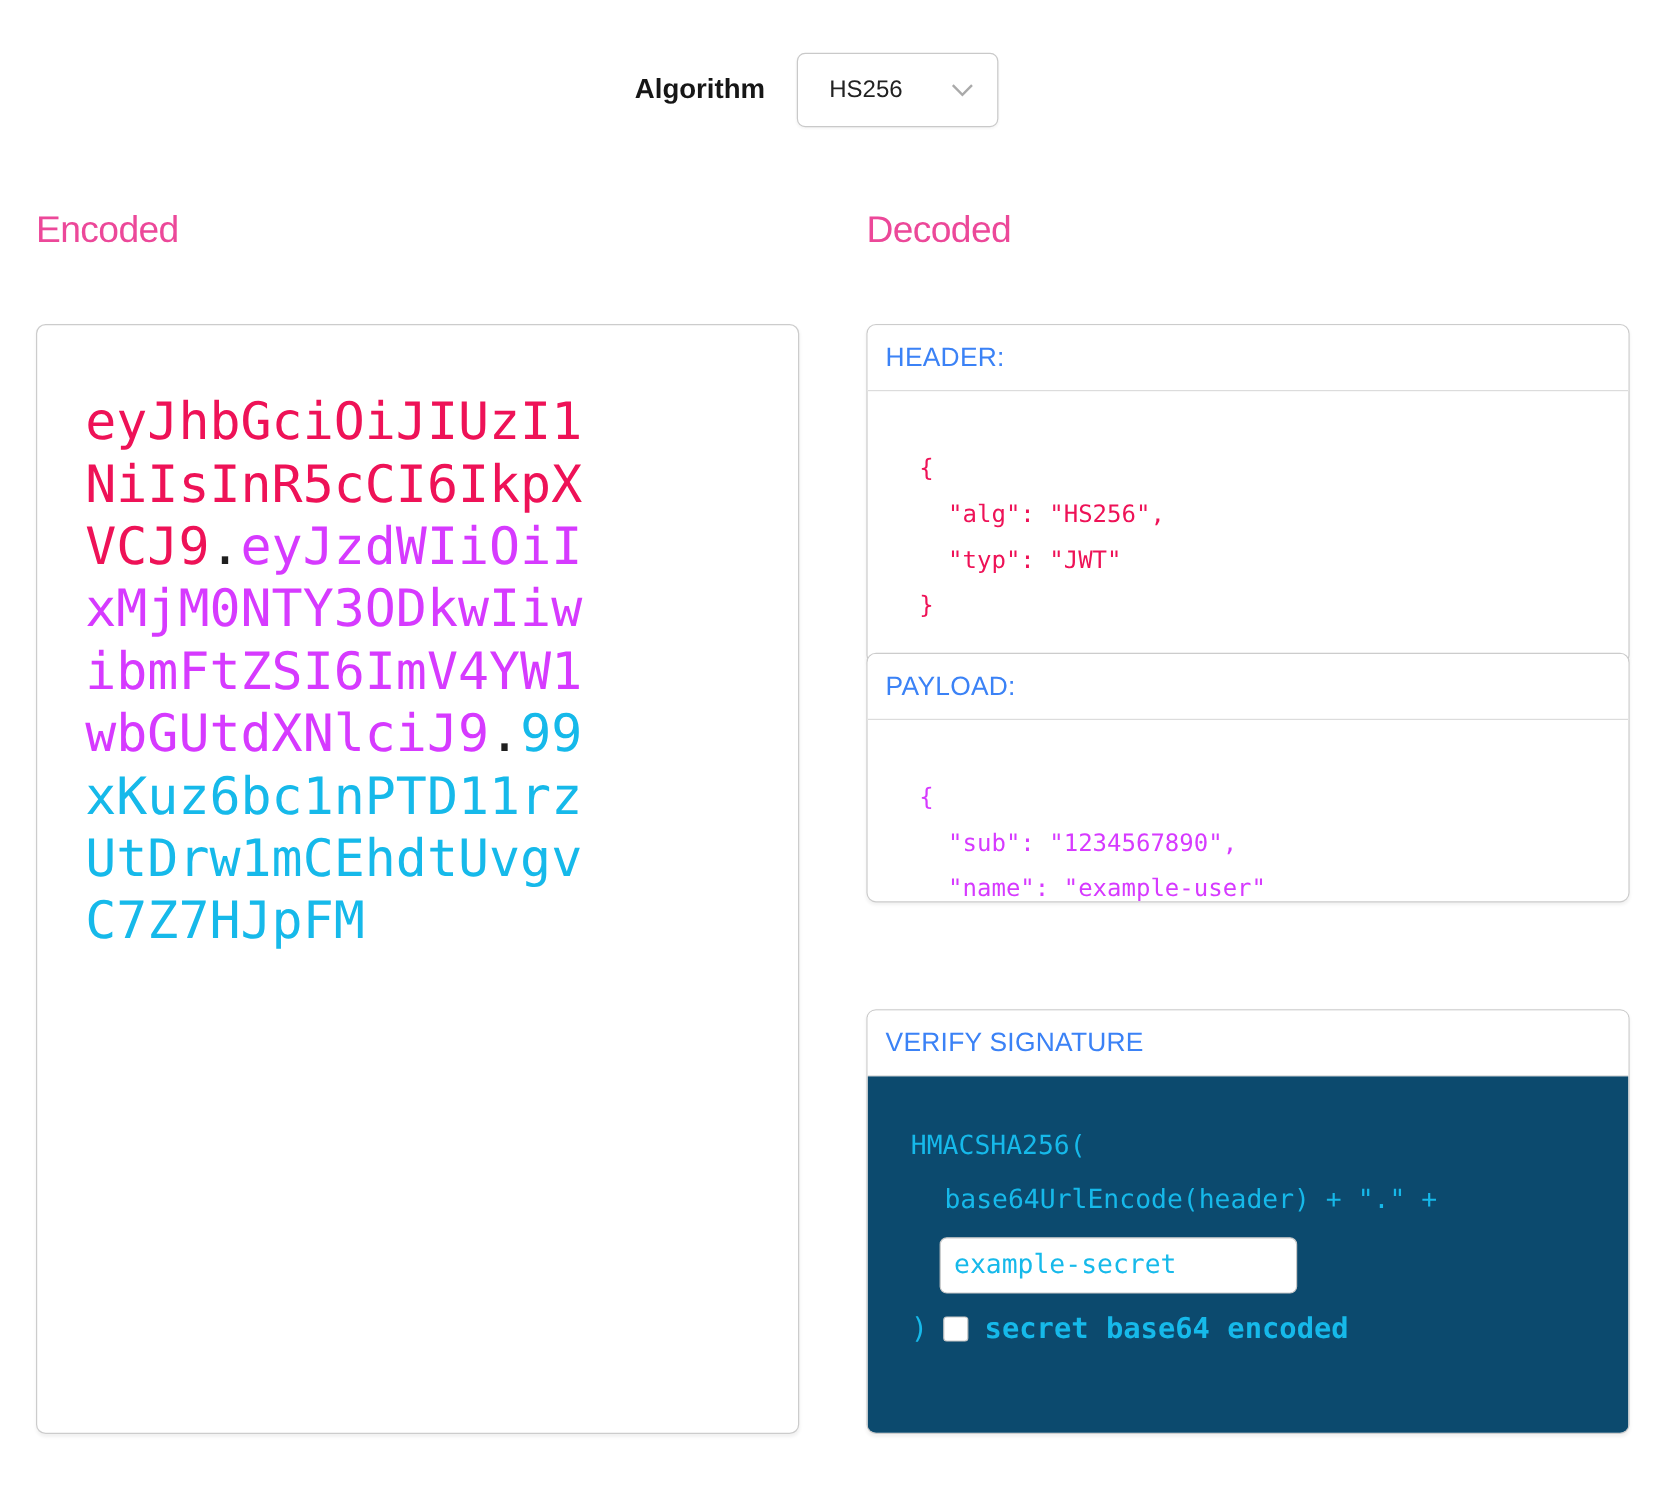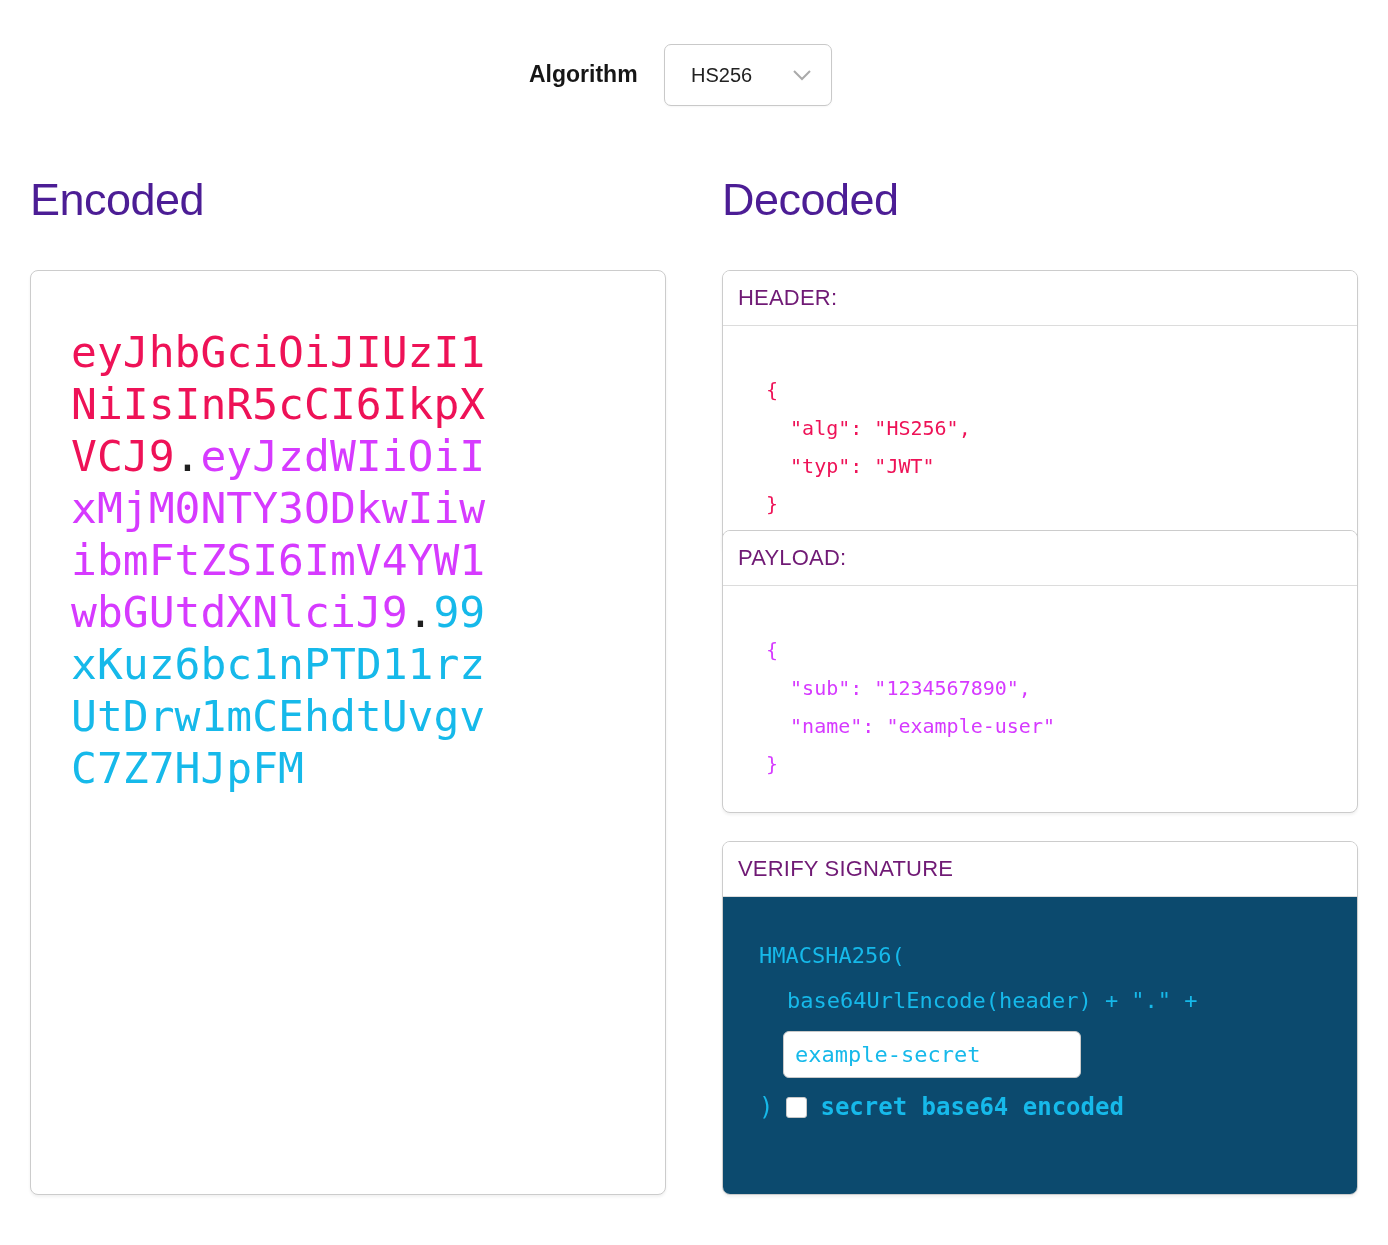--- a/index.html
+++ b/index.html
@@ -9,42 +9,42 @@
   
   .algo-label{position:absolute;left:529px;top:61px;font-size:23px;font-weight:bold;color:#161616;}
   .algo-select{position:absolute;left:664px;top:44px;width:168px;height:62px;box-sizing:border-box;
        border:1px solid #c9c9c9;border-radius:7px;background:#fff;display:flex;align-items:center;
        justify-content:space-between;padding:0 20px 0 26px;cursor:pointer;
        box-shadow:0 1px 2px rgba(0,0,0,.04);}
   .algo-select .value{font-size:20px;color:#222;}
   .chev{width:18px;height:11px;}
 
   
-  .col-title{position:absolute;top:174px;font-size:45px;font-weight:400;color:#4c1d95;letter-spacing:-0.5px;}
+  .col-title{position:absolute;top:174px;font-size:31px;font-weight:400;color:#ec4899;letter-spacing:-0.5px;}
   .col-title.enc{left:30px;}
   .col-title.dec{left:722px;}
 
   
   .encoded-box{position:absolute;left:30px;top:270px;width:636px;height:925px;box-sizing:border-box;
        border:1px solid #cccccc;border-radius:8px;background:#fff;box-shadow:0 2px 3px rgba(0,0,0,.06);}
   .token{margin:55px 0 0 40px;width:432px;font-family:"DejaVu Sans Mono",monospace;
        font-size:43px;line-height:52px;word-break:break-all;cursor:text;}
   .tok-header{color:var(--c-header);}
   .tok-payload{color:var(--c-payload);}
   .tok-signature{color:var(--c-signature);}
   .tok-dot{color:#1f1f1f;}
 
   
   .section{position:absolute;left:722px;width:636px;box-sizing:border-box;border:1px solid #cccccc;
        border-radius:8px;background:#fff;box-shadow:0 2px 3px rgba(0,0,0,.06);overflow:hidden;}
   .sec-header{top:270px;height:284px;}
-  .sec-payload{top:530px;height:283px;}
+  .sec-payload{top:544px;height:208px;}
   .sec-verify{top:841px;height:354px;}
   .label-row{height:54px;display:flex;align-items:center;padding-left:15px;font-size:22px;
-       color:#701a75;letter-spacing:.2px;border-bottom:1px solid #dcdcdc;background:#fff;}
+       color:#3b82f6;letter-spacing:.2px;border-bottom:1px solid #dcdcdc;background:#fff;}
   .sec-body{padding:45px 0 0 43px;cursor:text;}
   .json{font-family:"DejaVu Sans Mono",monospace;font-size:20px;line-height:38px;white-space:pre;}
   .json.hdr{color:var(--c-header);}
   .json.pld{color:var(--c-payload);}
 
   
   .verify-body{height:300px;background:#0c4a6e;padding:36px 0 0 36px;box-sizing:border-box;
        font-family:"DejaVu Sans Mono",monospace;color:var(--c-signature);font-size:22px;}
   .vline{line-height:45px;white-space:pre;}
   .vindent{margin-left:28px;}

